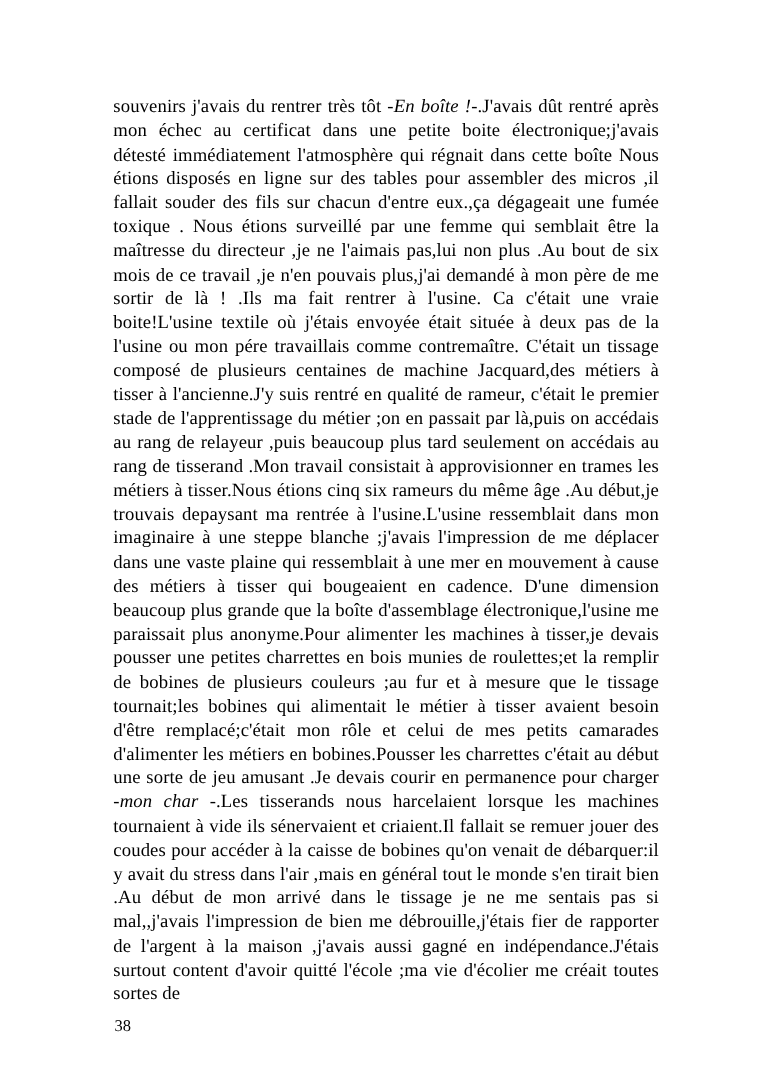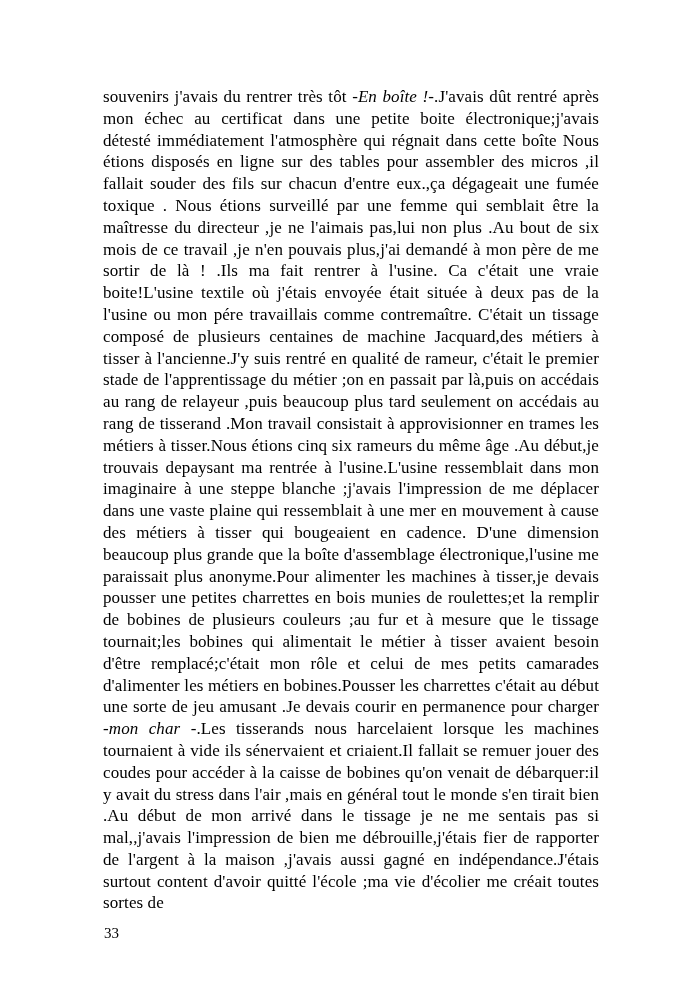--- a/index.html
+++ b/index.html
@@ -39,15 +39,15 @@
   </style>
 </head>
 <body>
 
 <div class="page">
 
   <div class="text-block">
     <span>souvenirs j'avais du rentrer très tôt </span><span class="italic">-En  boîte !-</span><span>.J'avais dût rentré après mon échec au certificat dans une petite boite électronique;j'avais détesté immédiatement l'atmosphère qui régnait dans cette boîte Nous étions disposés en ligne sur des tables pour assembler des micros ,il fallait souder des fils sur chacun d'entre eux.,ça dégageait une fumée toxique . Nous étions surveillé par une femme qui semblait être la maîtresse du directeur ,je ne l'aimais pas,lui non plus .Au bout de six mois de ce travail ,je n'en pouvais plus,j'ai demandé à mon père de me sortir de là ! .Ils ma fait rentrer à l'usine. Ca c'était une vraie boite!L'usine textile où j'étais envoyée était située à deux pas de la l'usine ou mon pére travaillais comme contremaître. C'était un tissage composé de plusieurs centaines de machine Jacquard,des métiers à tisser à l'ancienne.J'y suis rentré en qualité de rameur, c'était le premier stade de l'apprentissage du métier ;on en passait par là,puis on accédais au rang de relayeur ,puis beaucoup plus tard seulement on accédais au rang de tisserand .Mon travail consistait à approvisionner en trames les métiers à tisser.Nous étions cinq six rameurs du même âge .Au début,je trouvais depaysant ma rentrée à l'usine.L'usine ressemblait dans mon imaginaire à une steppe blanche ;j'avais l'impression de me déplacer dans une vaste plaine qui ressemblait à une mer en mouvement à cause des métiers à tisser qui bougeaient en cadence. D'une dimension beaucoup plus grande que la boîte d'assemblage électronique,l'usine me paraissait plus anonyme.Pour alimenter les machines à tisser,je devais pousser une petites charrettes en bois munies de roulettes;et la remplir de bobines de plusieurs couleurs ;au fur et à mesure que le tissage tournait;les bobines qui alimentait le métier à tisser avaient besoin d'être remplacé;c'était mon rôle et celui de mes petits camarades d'alimenter les métiers en bobines.Pousser les charrettes c'était au début une sorte de jeu amusant .Je devais courir en permanence pour charger </span><span class="italic">-mon char -</span><span>.Les tisserands nous harcelaient lorsque les machines tournaient à vide ils sénervaient et criaient.Il fallait se remuer jouer des coudes pour accéder à la caisse de bobines qu'on venait de débarquer:il y avait du stress dans l'air ,mais en général tout le monde s'en tirait bien .Au début de mon arrivé dans le tissage je ne me sentais pas si mal,,j'avais l'impression de bien me débrouille,j'étais fier de rapporter de l'argent à la maison ,j'avais aussi gagné en indépendance.J'étais surtout content d'avoir quitté l'école ;ma vie d'écolier me créait toutes sortes de</span>
   </div>
 
-  <div class="page-number">33</div>
+  <div class="page-number">38</div>
 
 </div>
 
 </body></html>

